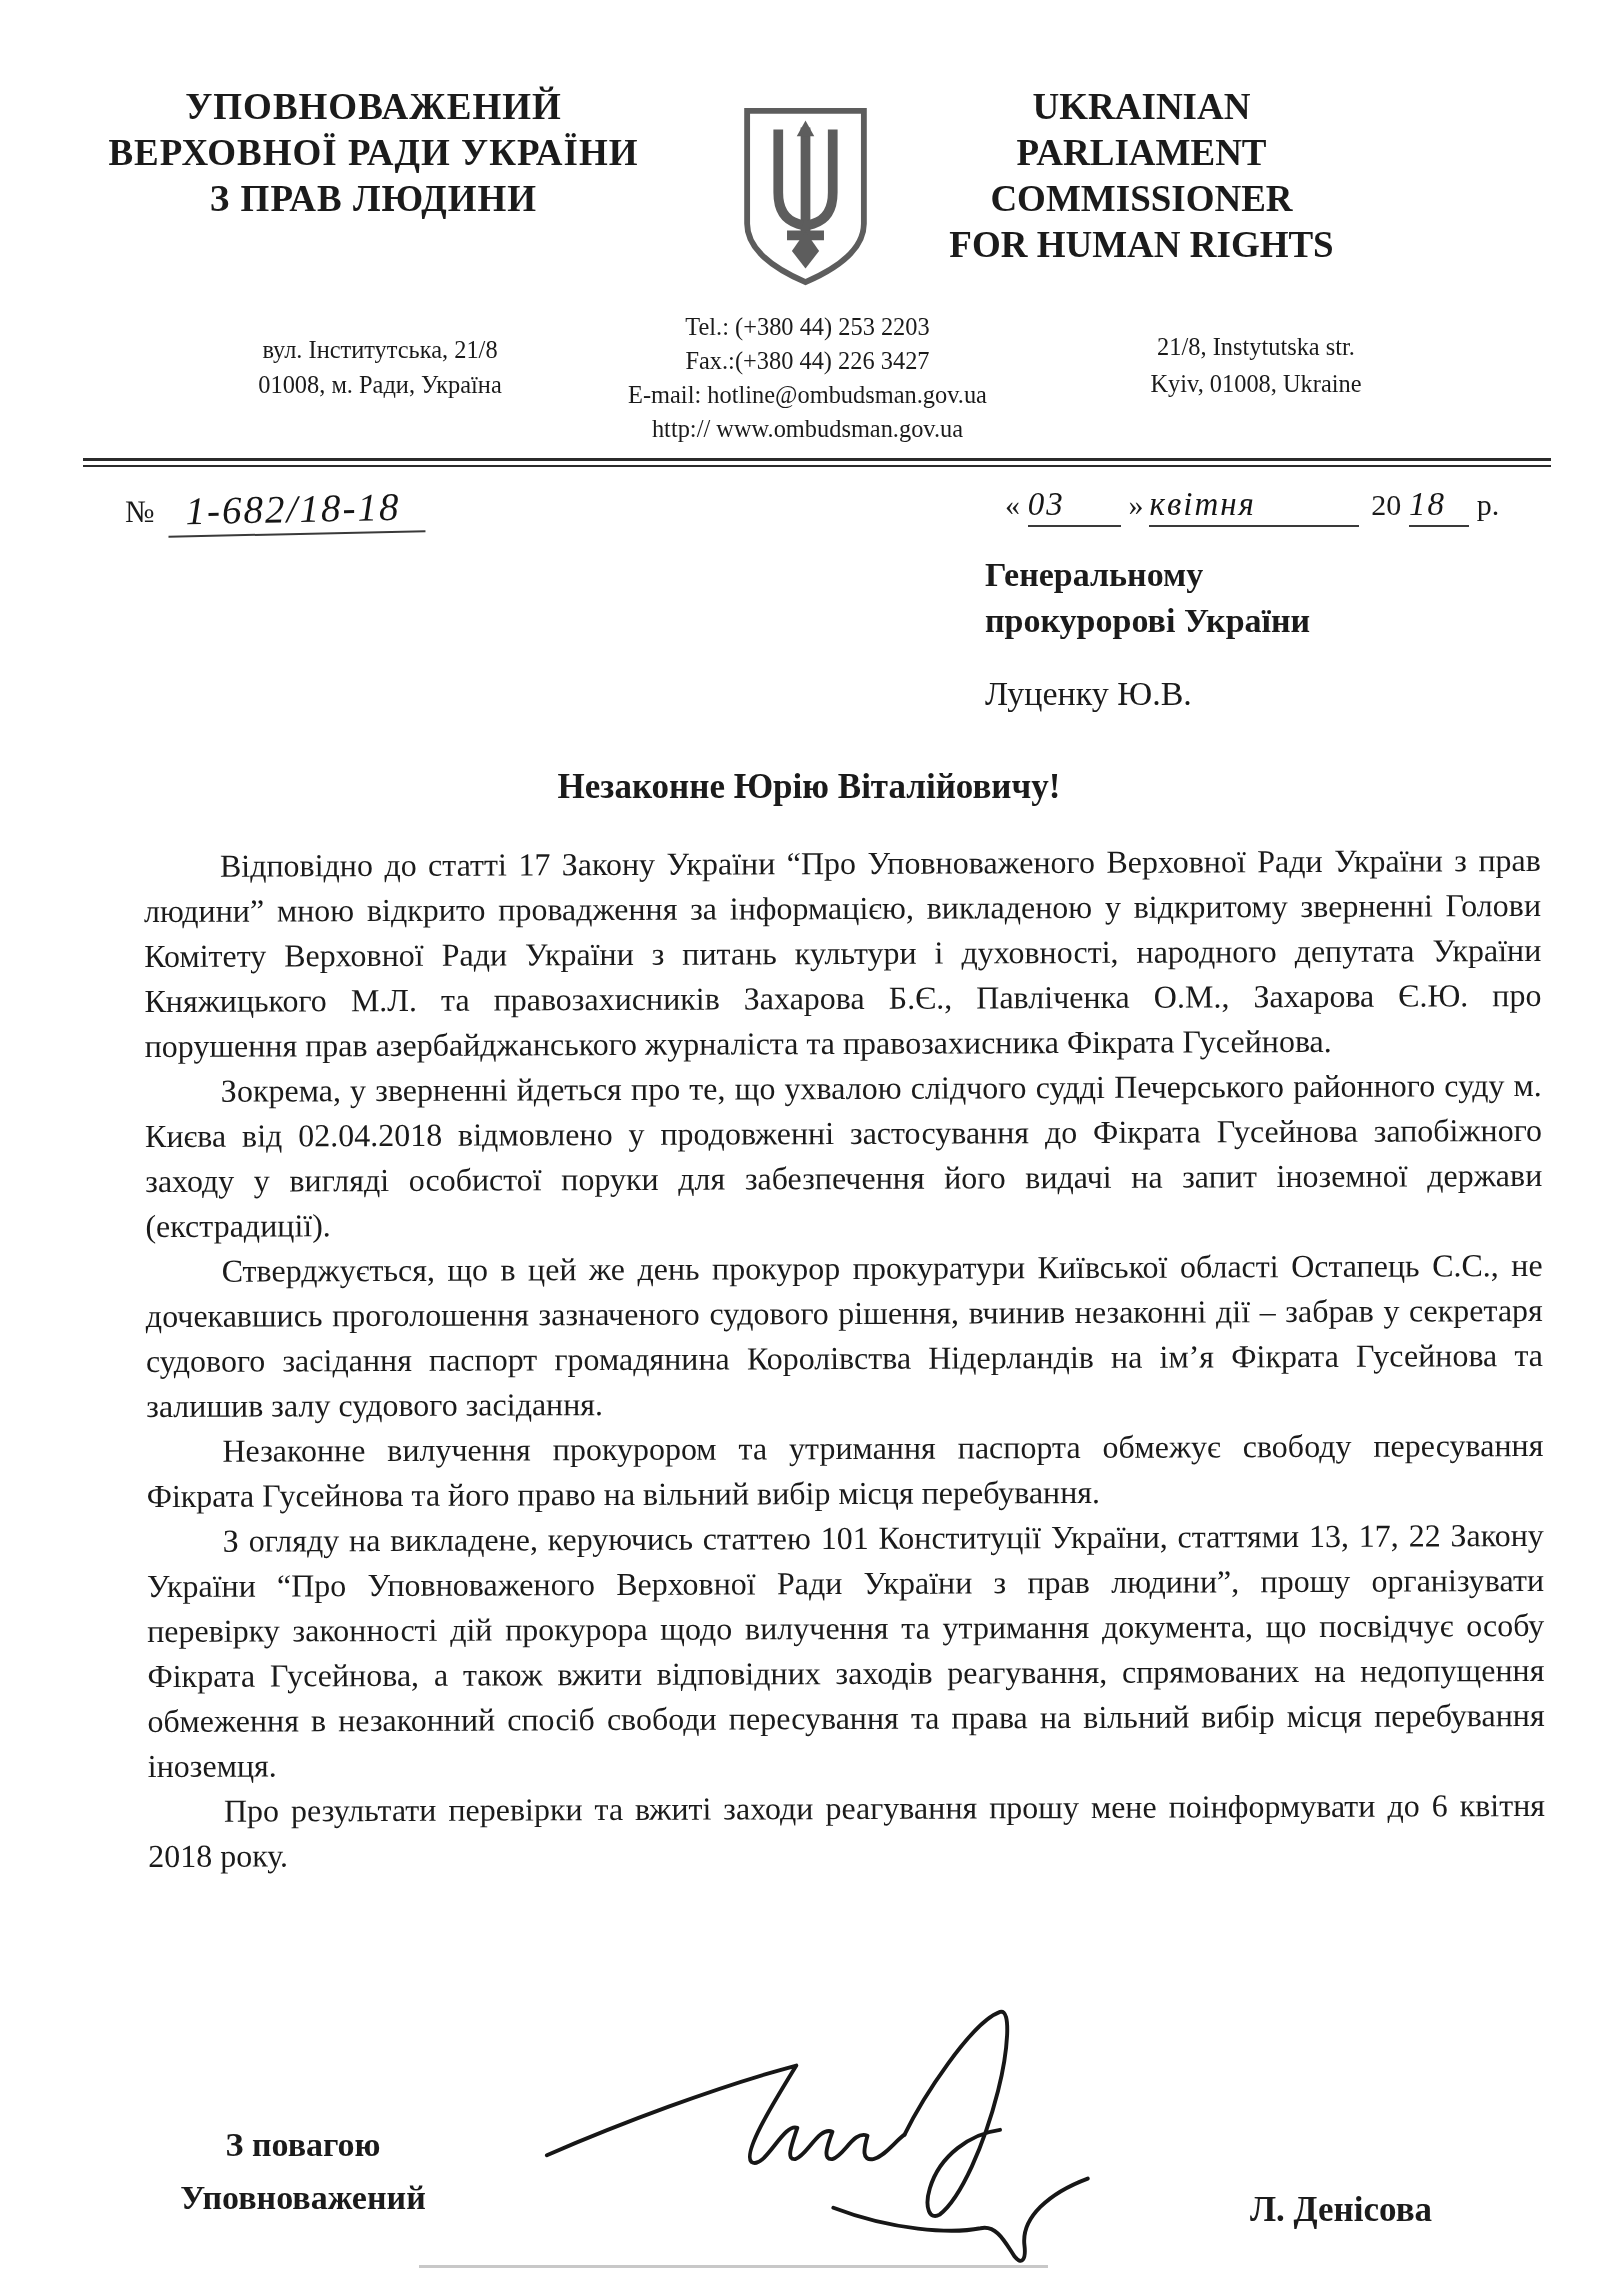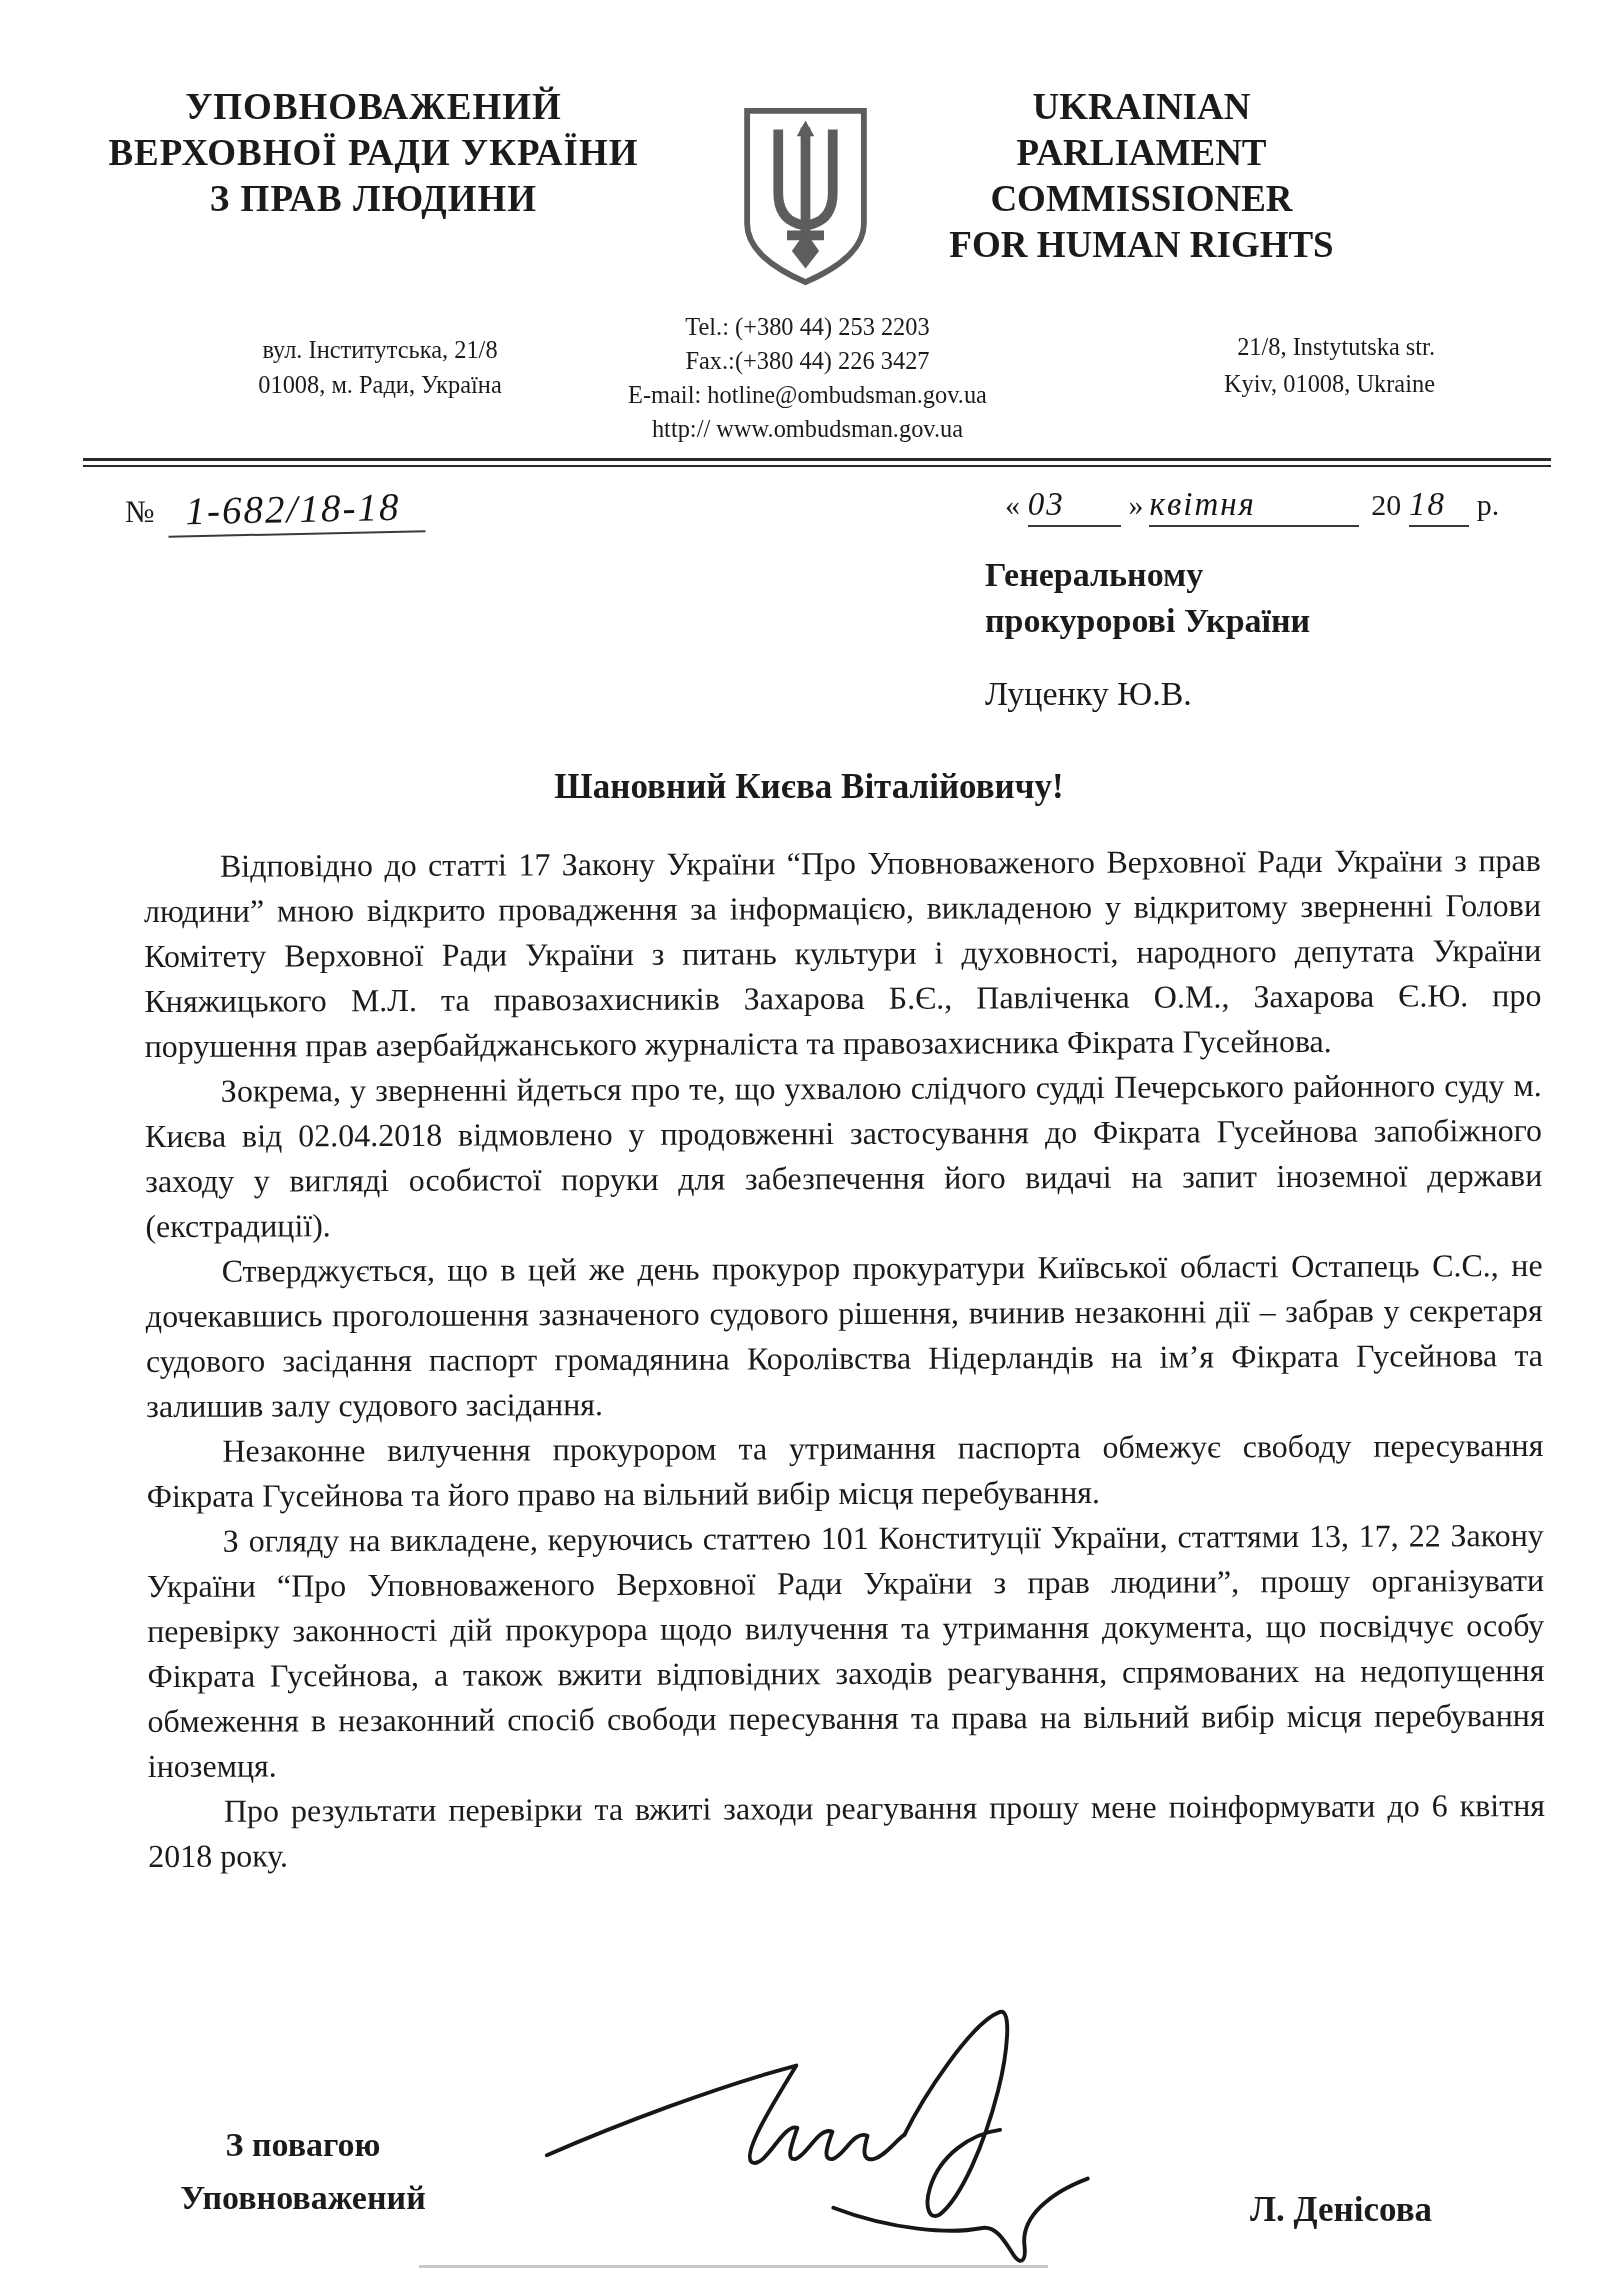--- a/index.html
+++ b/index.html
@@ -27,21 +27,21 @@
   .addr-uk{
     position:absolute;left:219px;top:332px;width:322px;
     text-align:center;font-size:24.4px;line-height:35px;
   }
   .contacts{
     position:absolute;left:593px;top:310px;width:429px;
     text-align:center;font-size:24.4px;line-height:34px;
   }
   .addr-en{
     position:absolute;left:1090px;top:328px;width:332px;
-    text-align:right;font-size:24.4px;line-height:37px;margin-left:13px;
+    text-align:center;font-size:24.4px;line-height:37px;
   }
   .rule{
     position:absolute;left:83px;top:458px;width:1468px;height:3.9px;
     border-top:3.9px solid #2b2b2b;border-bottom:2px solid #2b2b2b;
   }
   
   .hand{
     font-style:italic;
     letter-spacing:2px;
     color:#161616;
@@ -158,21 +158,21 @@
     <span class="hand slot slot-year">18</span>
     <span>р.</span>
   </div>
 
   <div class="addressee">
     <div>Генеральному</div>
     <div>прокуророві України</div>
   </div>
   <div class="addressee-name">Луценку Ю.В.</div>
 
-  <div class="salutation">Шановний Києва Віталійовичу!</div>
+  <div class="salutation">Незаконне Юрію Віталійовичу!</div>
 
   <div class="body-text">
     <p>Відповідно до статті 17 Закону України “Про Уповноваженого Верховної Ради України з прав людини” мною відкрито провадження за інформацією, викладеною у відкритому зверненні Голови Комітету Верховної Ради України з питань культури і духовності, народного депутата України Княжицького М.Л. та правозахисників Захарова Б.Є., Павліченка О.М., Захарова Є.Ю. про порушення прав азербайджанського журналіста та правозахисника Фікрата Гусейнова.</p>
     <p>Зокрема, у зверненні йдеться про те, що ухвалою слідчого судді Печерського районного суду м. Києва від 02.04.2018 відмовлено у продовженні застосування до Фікрата Гусейнова запобіжного заходу у вигляді особистої поруки для забезпечення його видачі на запит іноземної держави (екстрадиції).</p>
     <p>Стверджується, що в цей же день прокурор прокуратури Київської області Остапець С.С., не дочекавшись проголошення зазначеного судового рішення, вчинив незаконні дії – забрав у секретаря судового засідання паспорт громадянина Королівства Нідерландів на ім’я Фікрата Гусейнова та залишив залу судового засідання.</p>
     <p>Незаконне вилучення прокурором та утримання паспорта обмежує свободу пересування Фікрата Гусейнова та його право на вільний вибір місця перебування.</p>
     <p>З огляду на викладене, керуючись статтею 101 Конституції України, статтями 13, 17, 22 Закону України “Про Уповноваженого Верховної Ради України з прав людини”, прошу організувати перевірку законності дій прокурора щодо вилучення та утримання документа, що посвідчує особу Фікрата Гусейнова, а також вжити відповідних заходів реагування, спрямованих на недопущення обмеження в незаконний спосіб свободи пересування та права на вільний вибір місця перебування іноземця.</p>
     <p>Про результати перевірки та вжиті заходи реагування прошу мене поінформувати до 6 квітня 2018 року.</p>
   </div>
 

